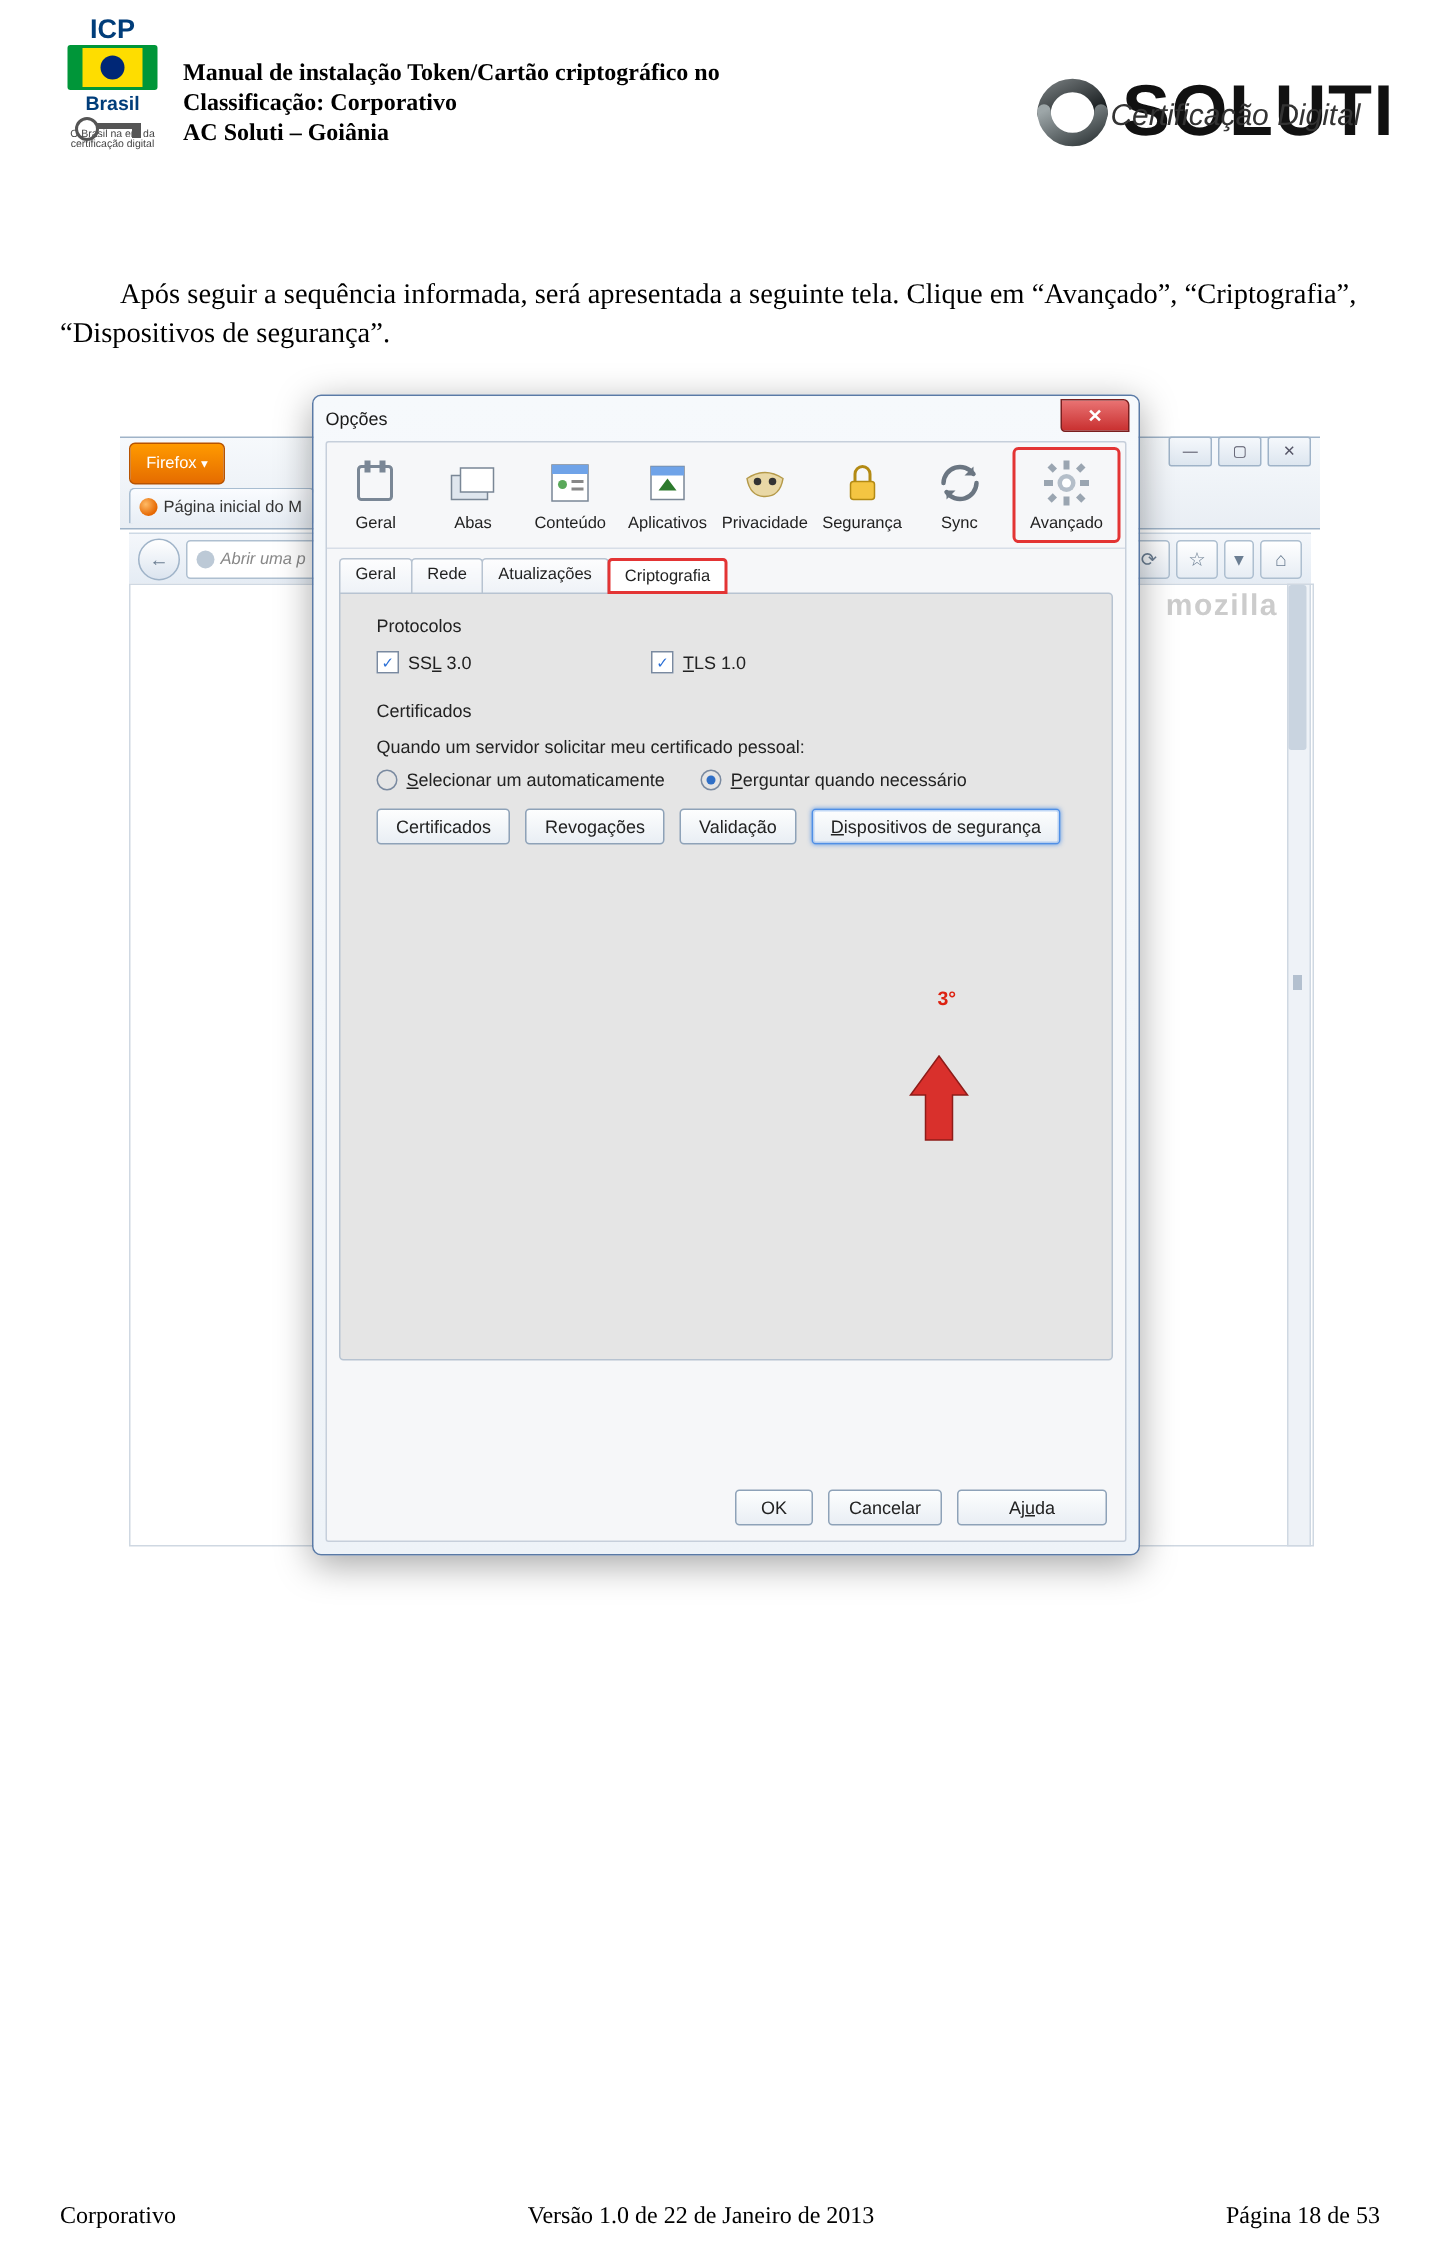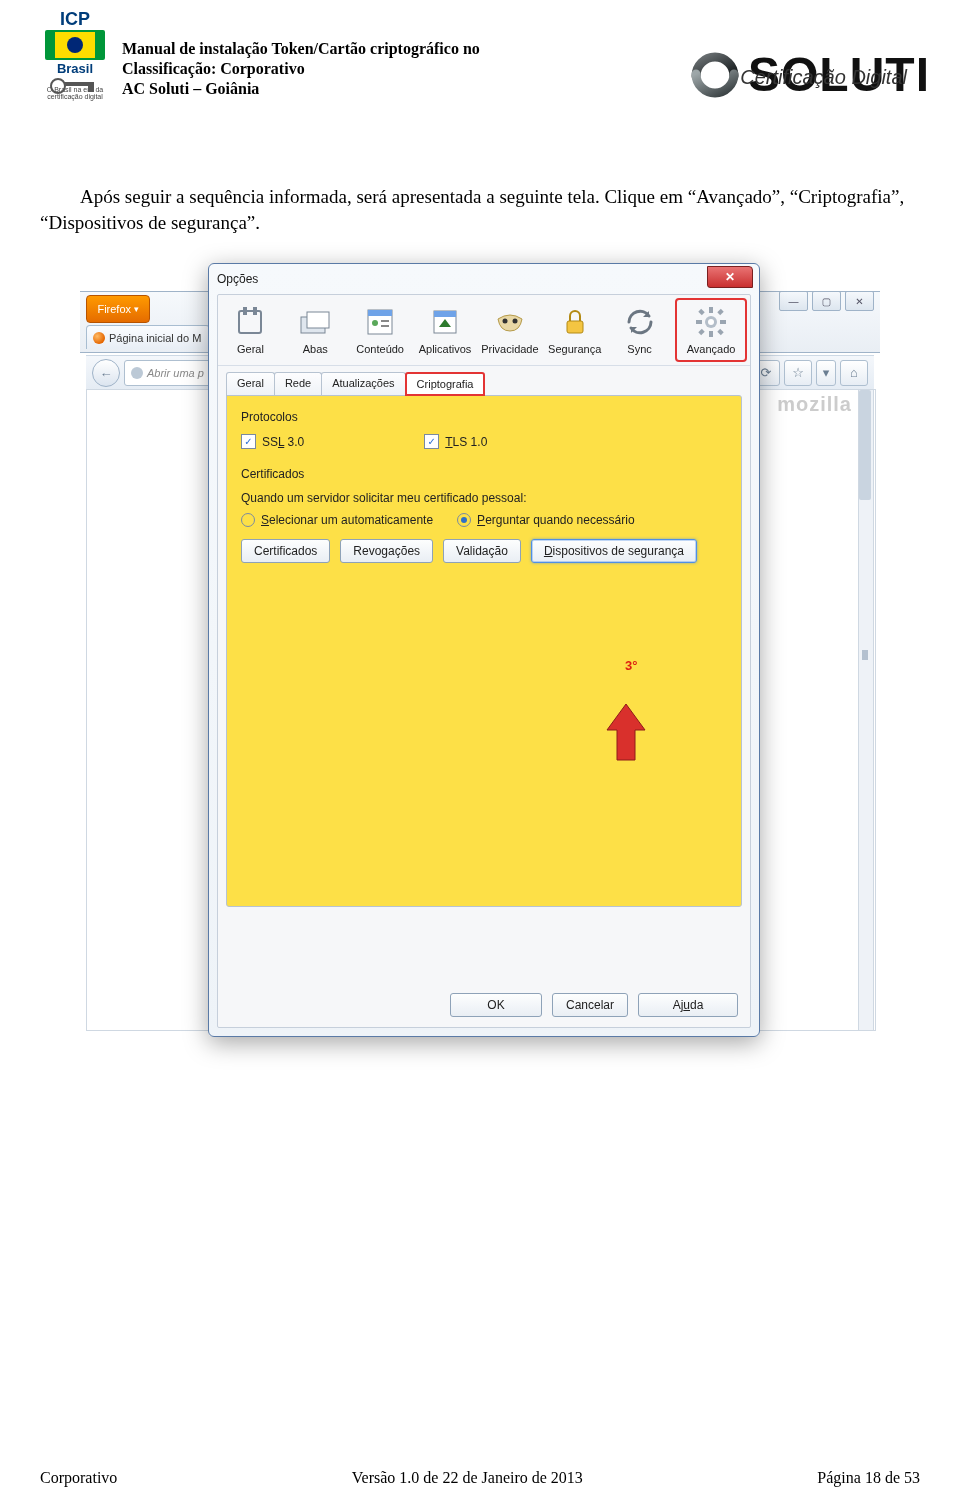--- a/index.html
+++ b/index.html
@@ -71,21 +71,21 @@
   .ann1{right:20px;top:102px;}
   .ann2{left:186px;top:132px;}
   .ann3{left:398px;top:262px;}
 
   .subtabs{display:flex;gap:0;margin:6px 8px -1px 8px;font-size:11px;}
   .subtab{padding:4px 10px;background:linear-gradient(#fdfdfe,#eef2f7);border:1px solid #b7c3d1;border-bottom:none;border-radius:3px 3px 0 0;color:#222;}
   .subtab+.subtab{margin-left:-1px;}
   .subtab.active{background:#fff;position:relative;z-index:2;}
   .subtab.cripto{border:2px solid #e33434;border-bottom:2px solid #e33434;}
 
-  .panel{margin:0 8px;background:#fde047;border:1px solid #b7c3d1;border-radius:0 3px 3px 3px;padding:14px 14px 10px 14px;font-size:12px;color:#222;position:relative;height:512px;box-sizing:border-box;}
+  .panel{margin:0 8px;background:#e5e5e5;border:1px solid #b7c3d1;border-radius:0 3px 3px 3px;padding:14px 14px 10px 24px;font-size:12px;color:#222;position:relative;height:512px;box-sizing:border-box;}
   .grp{margin-bottom:18px;}
   .grp-title{margin-bottom:10px;}
   .row{display:flex;gap:120px;align-items:center;}
   .chk{display:flex;align-items:center;gap:6px;}
   .chk-box{width:13px;height:13px;border:1px solid #7a8aa0;background:#fff;display:flex;align-items:center;justify-content:center;font-size:10px;color:#2a6fd6;}
   .radio{display:flex;align-items:center;gap:6px;}
   .radio-dot{width:12px;height:12px;border:1px solid #7a8aa0;border-radius:50%;display:flex;align-items:center;justify-content:center;}
   .radio-dot.on::after{content:"";width:6px;height:6px;border-radius:50%;background:#2f6fc7;}
   .cert-btns{display:flex;gap:10px;margin-top:12px;}
   .wbtn{height:24px;padding:0 12px;background:linear-gradient(#fdfefe,#e9eef4);border:1px solid #8ea2b8;border-radius:3px;font-size:12px;color:#222;display:flex;align-items:center;}
@@ -337,21 +337,21 @@
             </div>
 
             <div class="arrow-up">
               <svg viewBox="0 0 42 60">
                   <path d="M21 2 L40 28 L30 28 L30 58 L12 58 L12 28 L2 28 Z" fill="#d9302c" stroke="#8e1c19" stroke-width="1"></path>
                 </svg>
             </div>
           </div>
 
           <div class="dlg-actions">
-            <button class="wbtn" style="width:92px;justify-content:center;">OK</button>
+            <button class="wbtn" style="width:52px;justify-content:center;">OK</button>
             <button class="wbtn" style="width:76px;justify-content:center;">Cancelar</button>
             <button class="wbtn" style="width:100px;justify-content:center;">Aj<u>u</u>da</button>
           </div>
 
         </div>
       </div>
 
     </div>
   </div>
 

